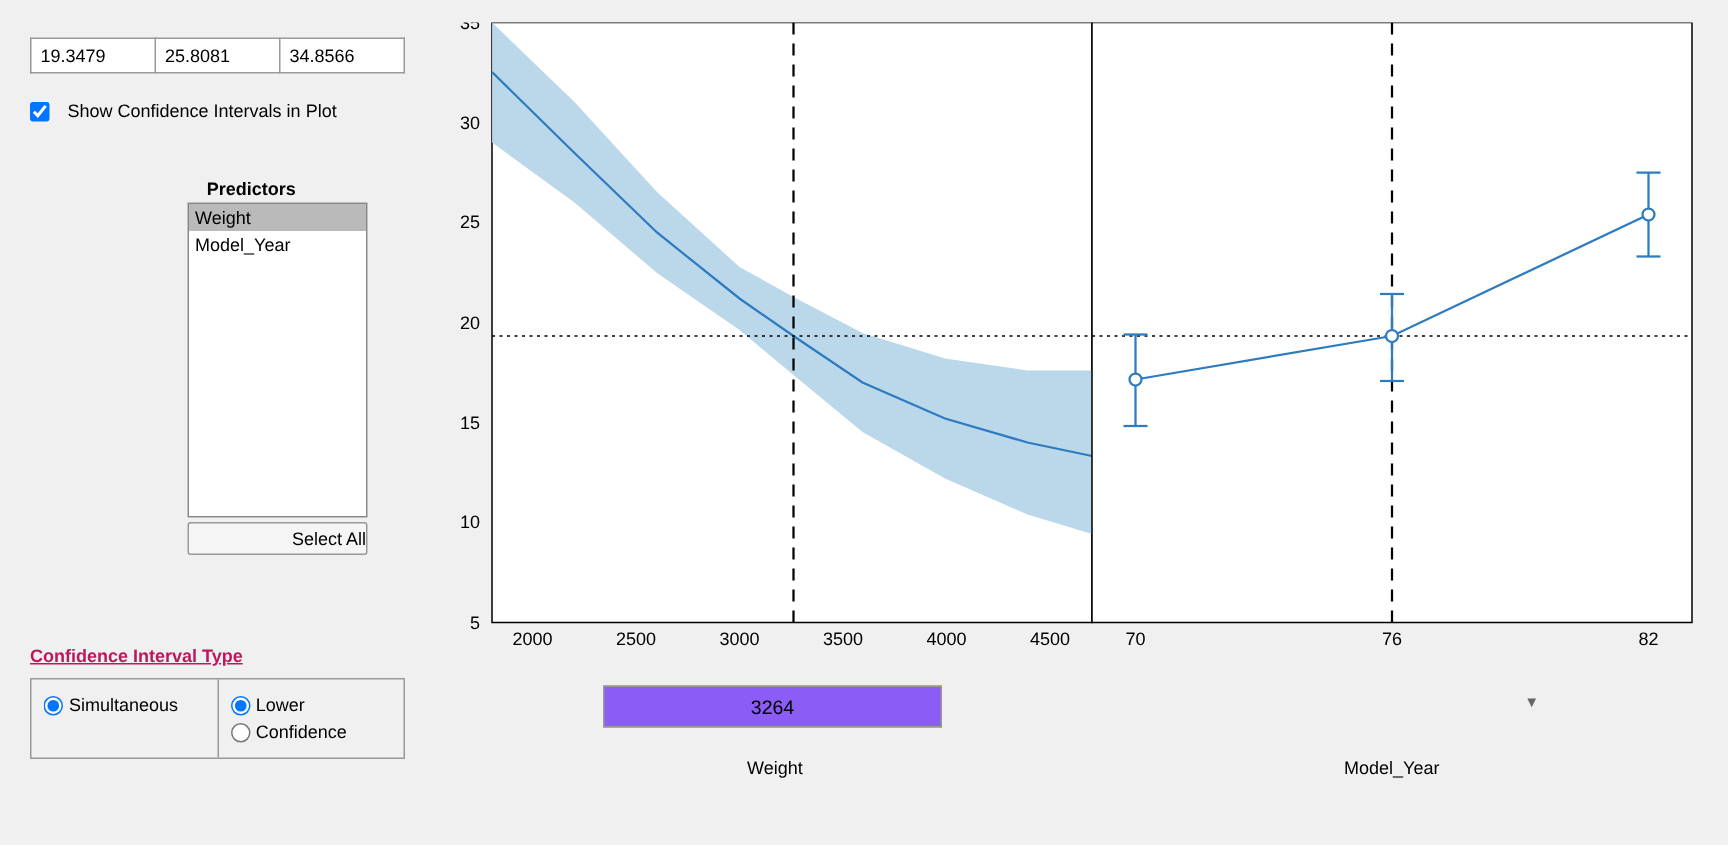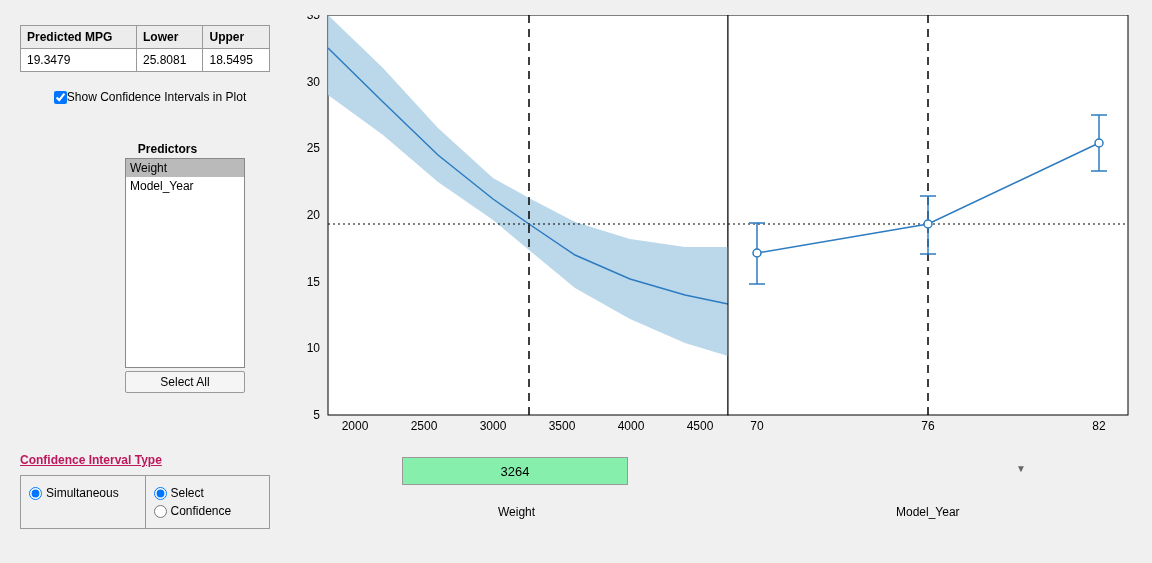--- a/index.html
+++ b/index.html
@@ -32,22 +32,21 @@
   background: #ececec;
   font-weight: bold;
 }
 .pred-table td {
   background: #fff;
 }
 .ci-checkbox-row {
   margin-top: 18px;
   display: flex;
   align-items: center;
-  gap: 0;
-  justify-content: center;
+  gap: 12px;
 }
 .ci-checkbox-row input { margin: 0; }
 .predictors-block {
   margin-top: 38px;
   width: 120px;
   margin-left: 70px;
   padding-left: 35px;
 }
 .predictors-title {
   text-align: center;
@@ -65,21 +64,21 @@
   cursor: pointer;
 }
 .predictor-item.selected {
   background: #bababa;
 }
 .panel-btn {
   width: 120px;
   border: 1px solid #999;
   background: #f5f5f5;
   padding: 3px 0;
-  text-align: center;
+  text-align: right;
   margin-top: 3px;
   cursor: pointer;
   border-radius: 2px;
 }
 .ci-type-link {
   color: #be185d;
   text-decoration: underline;
   font-weight: bold;
   margin-top: 60px;
   display: block;
@@ -112,21 +111,21 @@
   height: 530px;
 }
 
 .weight-input {
   position: absolute;
   left: 104px;
   top: 442px;
   width: 226px;
   height: 28px;
   border: 1px solid #999;
-  background: #86efac;
+  background: #8b5cf6;
   text-align: center;
   font-size: 13px;
 }
 .year-select-wrap {
   position: absolute;
   left: 512px;
   top: 442px;
   width: 226px;
   height: 28px;
 }
@@ -144,29 +143,24 @@
   font-size: 12px;
   color: #000;
 }
 </style>
 </head>
 <body>
 
 <div class="left-panel">
   <table class="pred-table">
     <tbody>
-        <tr>
-      <th>Predicted MPG</th>
-      <th>Lower</th>
-      <th>Upper</th>
-    </tr>
     <tr>
       <td>19.3479</td>
       <td>25.8081</td>
-      <td>18.5495</td>
+      <td>34.8566</td>
     </tr>
   </tbody>
     </table>
 
   <div class="ci-checkbox-row">
     <input type="checkbox" checked="" style="">
     <span>Show Confidence Intervals in Plot</span>
   </div>
 
   <div class="predictors-block">
@@ -182,21 +176,21 @@
   <div class="ci-type-box">
     <div class="ci-type-col">
       <div class="radio-row">
         <input type="radio" name="r1" checked="" style="">
         <span>Simultaneous</span>
       </div>
     </div>
     <div class="ci-type-col">
       <div class="radio-row">
         <input type="radio" name="r2" checked="" style="">
-        <span>Select</span>
+        <span>Lower</span>
       </div>
       <div class="radio-row">
         <input type="radio" name="r2" style="">
         <span>Confidence</span>
       </div>
     </div>
   </div>
 </div>
 
 <div class="plot-area">

